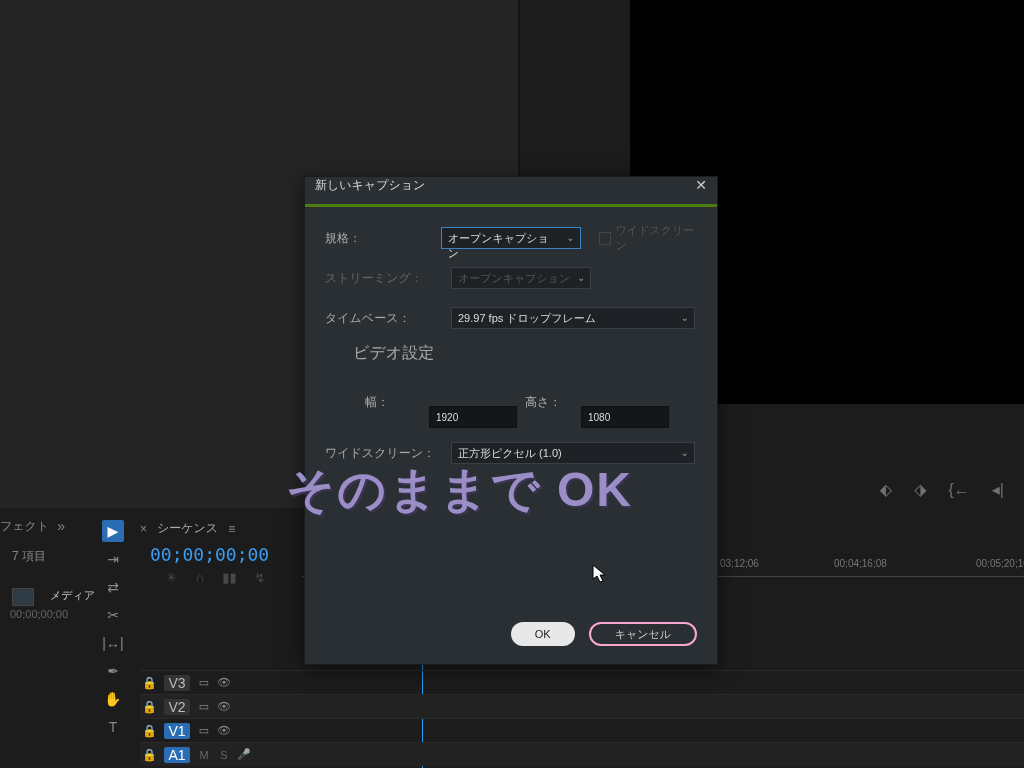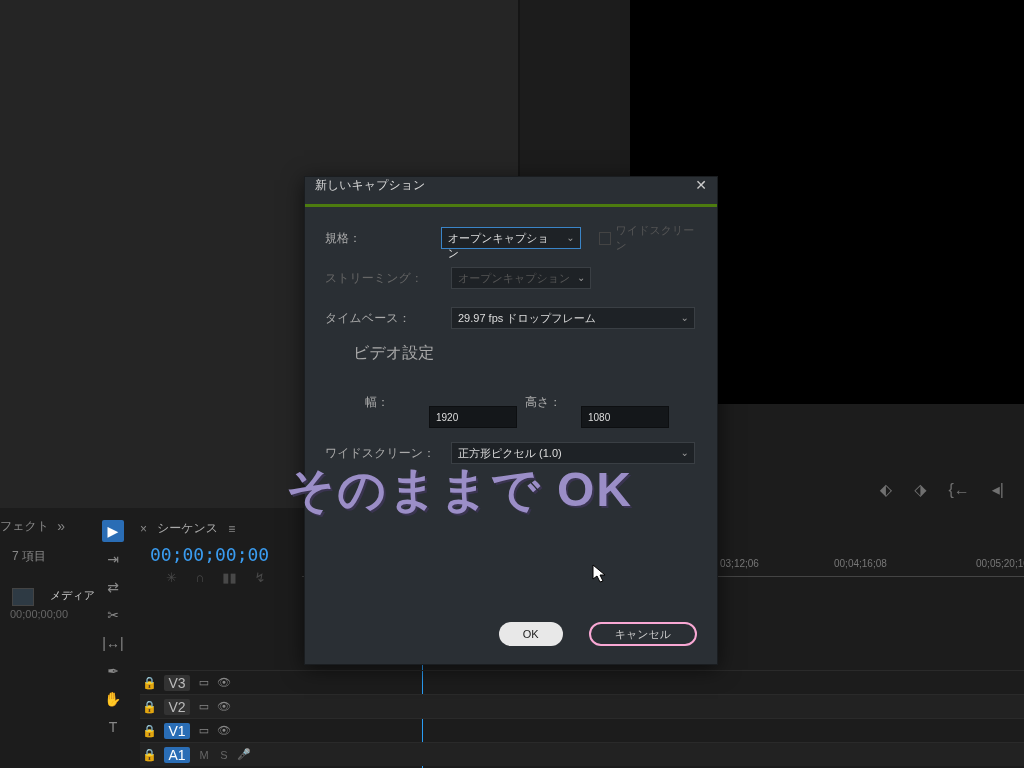--- a/index.html
+++ b/index.html
@@ -63,21 +63,21 @@
 .dialog .lbl.dim { color: #666; }
 .dialog select, .dialog .sel { background: #1e2226; border: 1px solid #3a85c8; color: #ddd; font-size: 11px; padding: 3px 20px 3px 6px; height: 22px; appearance: none; position: relative; min-width: 140px; }
 .dialog .sel.dim { border-color: #3a3f44; color: #555; }
 .dialog .sel .chev { position: absolute; right: 5px; top: 4px; color: #999; font-size: 10px; }
 .dialog .chk { display: flex; align-items: center; gap: 5px; color: #555; font-size: 11px; margin-left: 10px; }
 .dialog .chk .box { width: 13px; height: 13px; border: 1px solid #444; }
 .dialog .wide { width: 244px; }
 .dialog .input { background: #14171a; border: 1px solid #0d0f11; color: #ddd; font-size: 10px; padding: 3px 6px; height: 22px; width: 88px; margin-top: 30px; }
 .dialog .sect { color: #aaa; font-size: 16px; margin: 8px 0 12px 28px; }
 .dialog .indent { margin-left: 40px; }
-.dialog .footer { display: flex; justify-content: flex-end; gap: 26px; padding: 0 20px 18px; margin-top: 128px; }
+.dialog .footer { display: flex; justify-content: flex-end; gap: 14px; padding: 0 20px 18px; margin-top: 128px; }
 .dialog .btn { height: 24px; padding: 0 24px; border-radius: 12px; font-size: 11px; cursor: pointer; display: flex; align-items: center; }
 .dialog .btn.ok { background: #e8e8e8; color: #222; border: none; }
 .dialog .btn.cancel { background: transparent; border: 2px solid #f9a8d4; color: #ccc; }
 
 .cursor { position: absolute; left: 592px; top: 564px; width: 16px; height: 20px; pointer-events: none; }
 
 .overlay-text { position: absolute; left: 286px; top: 458px; font-size: 48px; font-weight: 800; color: #9b8ec7; text-shadow: 2px 2px 0 #3a3450; letter-spacing: 2px; pointer-events: none; white-space: nowrap; }
 </style>
 </head>
 <body>

